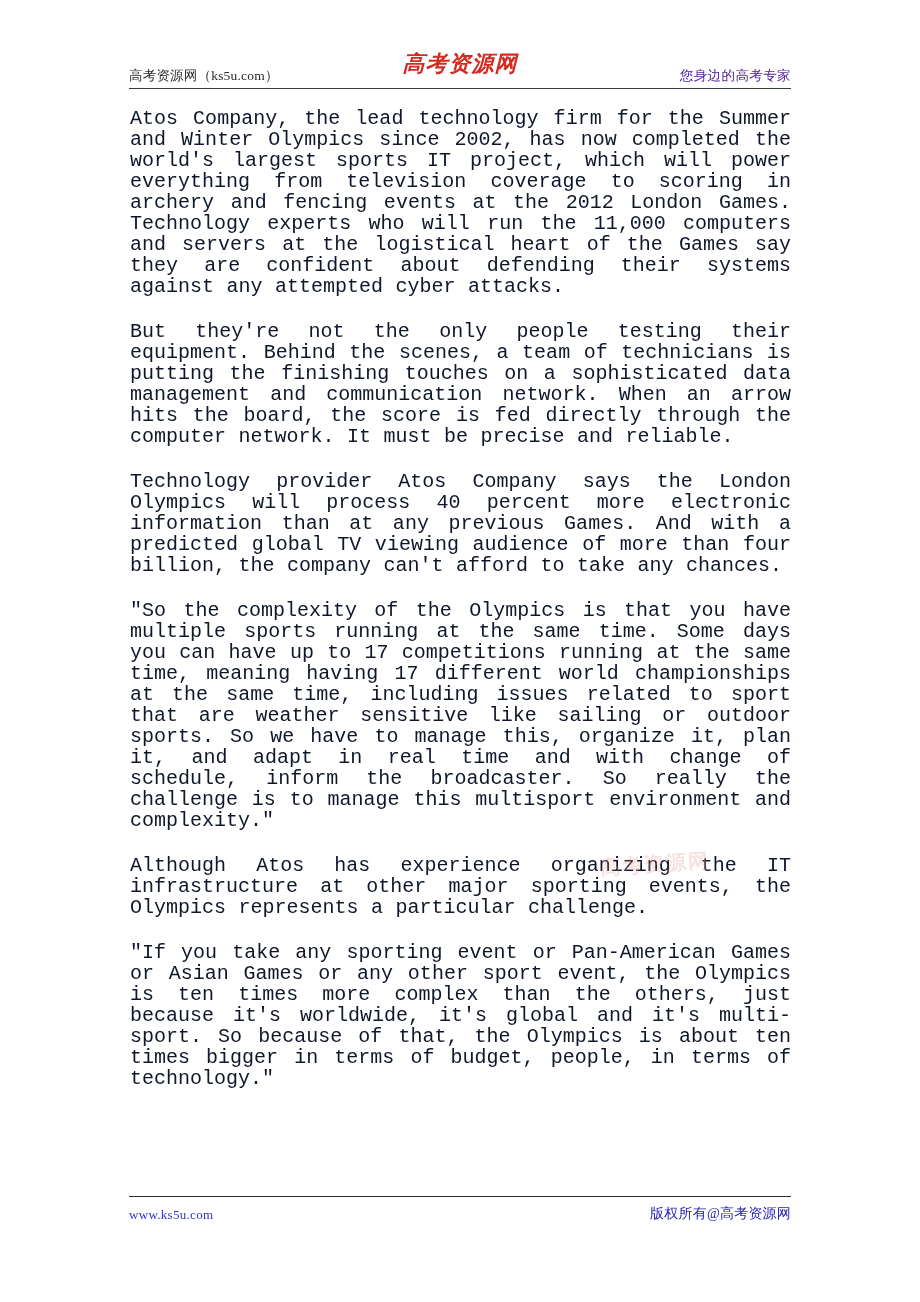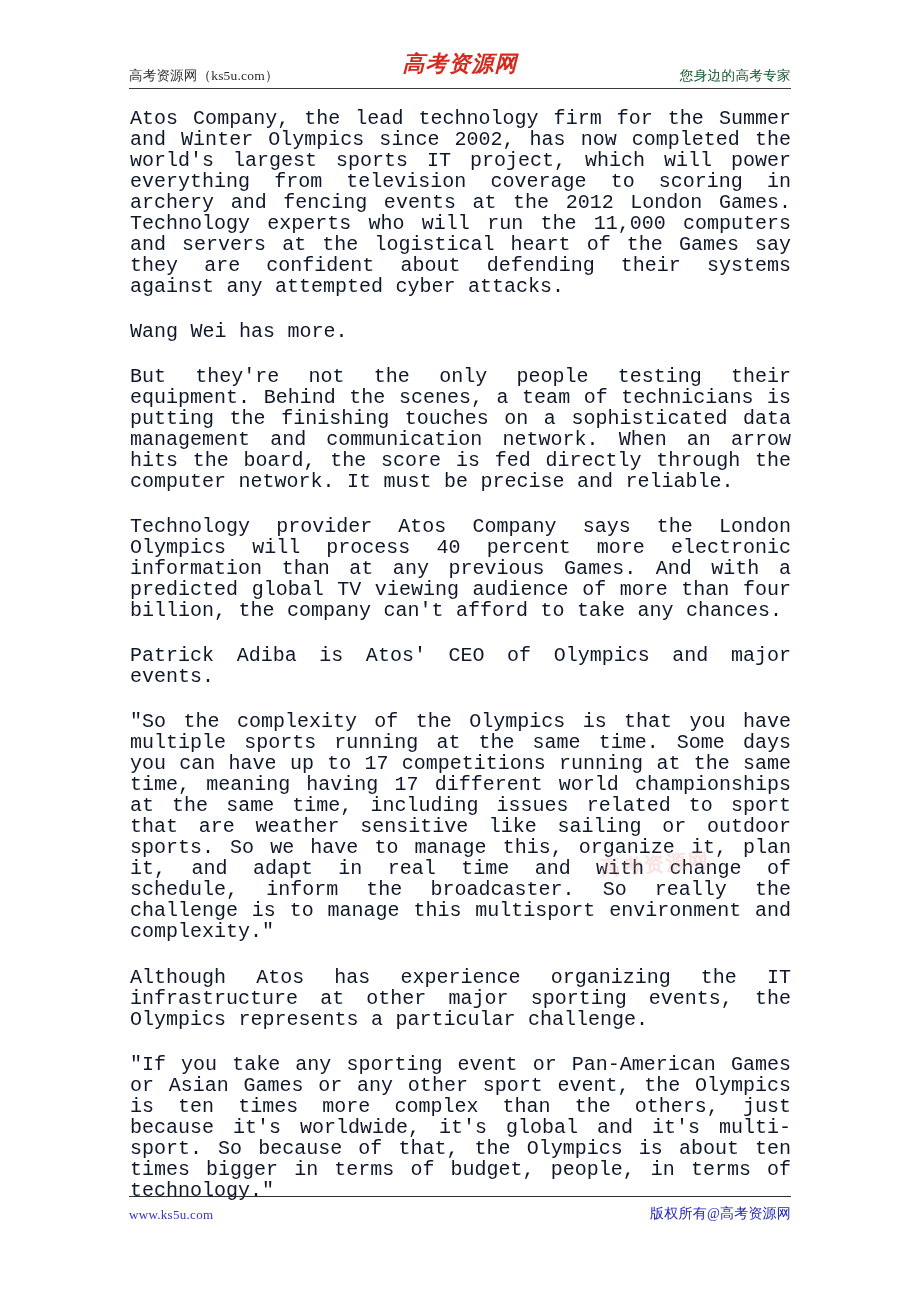--- a/index.html
+++ b/index.html
@@ -60,21 +60,21 @@
     white-space: nowrap;
     letter-spacing: 1px;
     font-style: italic;
   }
   .header-right {
     position: absolute;
     right: 0;
     bottom: 3px;
     font-family: "Liberation Serif", "DejaVu Serif", serif;
     font-size: 13.5px;
-    color: #14532d;
+    color: #4c1d95;
     white-space: nowrap;
     letter-spacing: 0.4px;
   }
 
   
   .body-col {
     position: absolute;
     left: 130px;
     top: 108px;
     width: 661px;
@@ -157,24 +157,22 @@
   <div class="header">
     <div class="header-inner">
       <span class="header-left">高考资源网（ks5u.com）</span>
       <span class="header-logo">高考资源网</span>
       <span class="header-right">您身边的高考专家</span>
     </div>
   </div>
 
   <div class="body-col">
     <p class="para last-line-left">Atos Company, the lead technology firm for the Summer and Winter Olympics since 2002, has now completed the world's largest sports IT project, which will power everything from television coverage to scoring in archery and fencing events at the 2012 London Games. Technology experts who will run the 11,000 computers and servers at the logistical heart of the Games say they are confident about defending their systems against any attempted cyber attacks.</p>
-    <p class="para last-line-left">Wang Wei has more.</p>
     <p class="para last-line-left">But they're not the only people testing their equipment. Behind the scenes, a team of technicians is putting the finishing touches on a sophisticated data management and communication network. When an arrow hits the board, the score is fed directly through the computer network. It must be precise and reliable.</p>
     <p class="para last-line-left">Technology provider Atos Company says the London Olympics will process 40 percent more electronic information than at any previous Games. And with a predicted global TV viewing audience of more than four billion, the company can't afford to take any chances.</p>
-    <p class="para last-line-left">Patrick Adiba is Atos' CEO of Olympics and major events.</p>
     <p class="para last-line-left">"So the complexity of the Olympics is that you have multiple sports running at the same time. Some days you can have up to 17 competitions running at the same time, meaning having 17 different world championships at the same time, including issues related to sport that are weather sensitive like sailing or outdoor sports. So we have to manage this, organize it, plan it, and adapt in real time and with change of schedule, inform the broadcaster. So really the challenge is to manage this multisport environment and complexity."</p>
     <p class="para last-line-left">Although Atos has experience organizing the IT infrastructure at other major sporting events, the Olympics represents a particular challenge.</p>
     <p class="para last-line-left">"If you take any sporting event or Pan-American Games or Asian Games or any other sport event, the Olympics is ten times more complex than the others, just because it's worldwide, it's global and it's multi-sport. So because of that, the Olympics is about ten times bigger in terms of budget, people, in terms of technology."</p>
   </div>
 
   <div class="watermark">
     <div class="wm-text">高考资源网</div>
   </div>
 
   <div class="footer">

